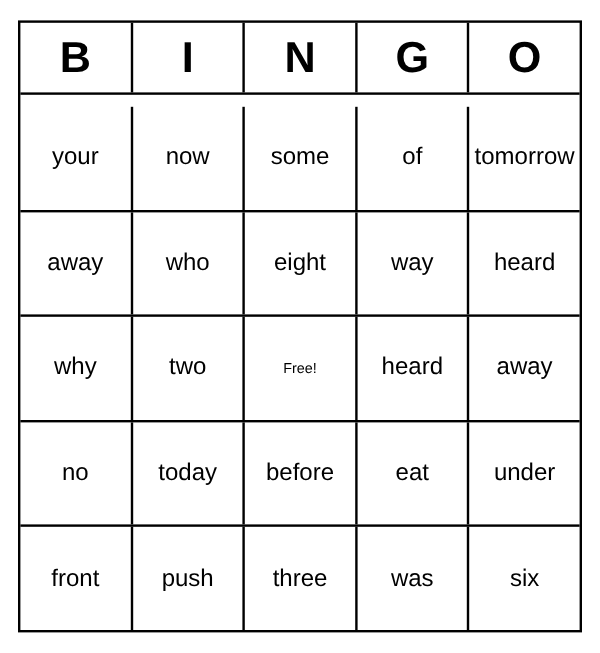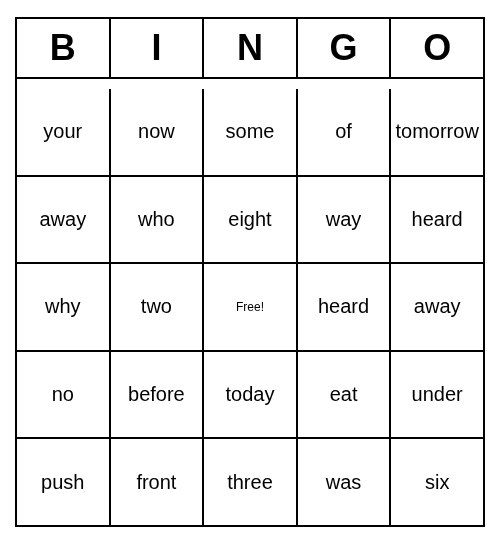--- a/index.html
+++ b/index.html
@@ -115,26 +115,26 @@
       </div>
       <div class="bingo-row">
         <div class="bingo-cell">why</div>
         <div class="bingo-cell">two</div>
         <div class="bingo-cell free">Free!</div>
         <div class="bingo-cell">heard</div>
         <div class="bingo-cell">away</div>
       </div>
       <div class="bingo-row">
         <div class="bingo-cell">no</div>
+        <div class="bingo-cell">today</div>
         <div class="bingo-cell small-text">before</div>
-        <div class="bingo-cell">today</div>
         <div class="bingo-cell">eat</div>
         <div class="bingo-cell">under</div>
       </div>
       <div class="bingo-row">
+        <div class="bingo-cell">front</div>
         <div class="bingo-cell">push</div>
-        <div class="bingo-cell">front</div>
         <div class="bingo-cell">three</div>
         <div class="bingo-cell">was</div>
         <div class="bingo-cell">six</div>
       </div>
     </div>
 </div>
 
 </body></html>

